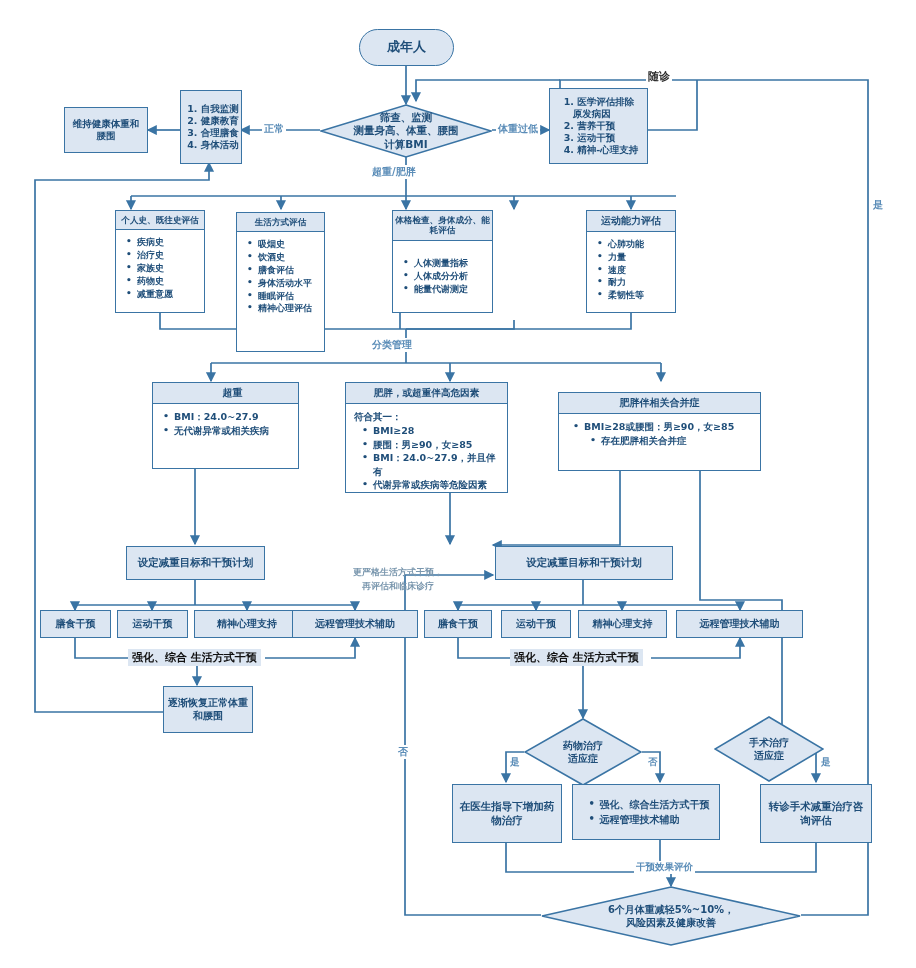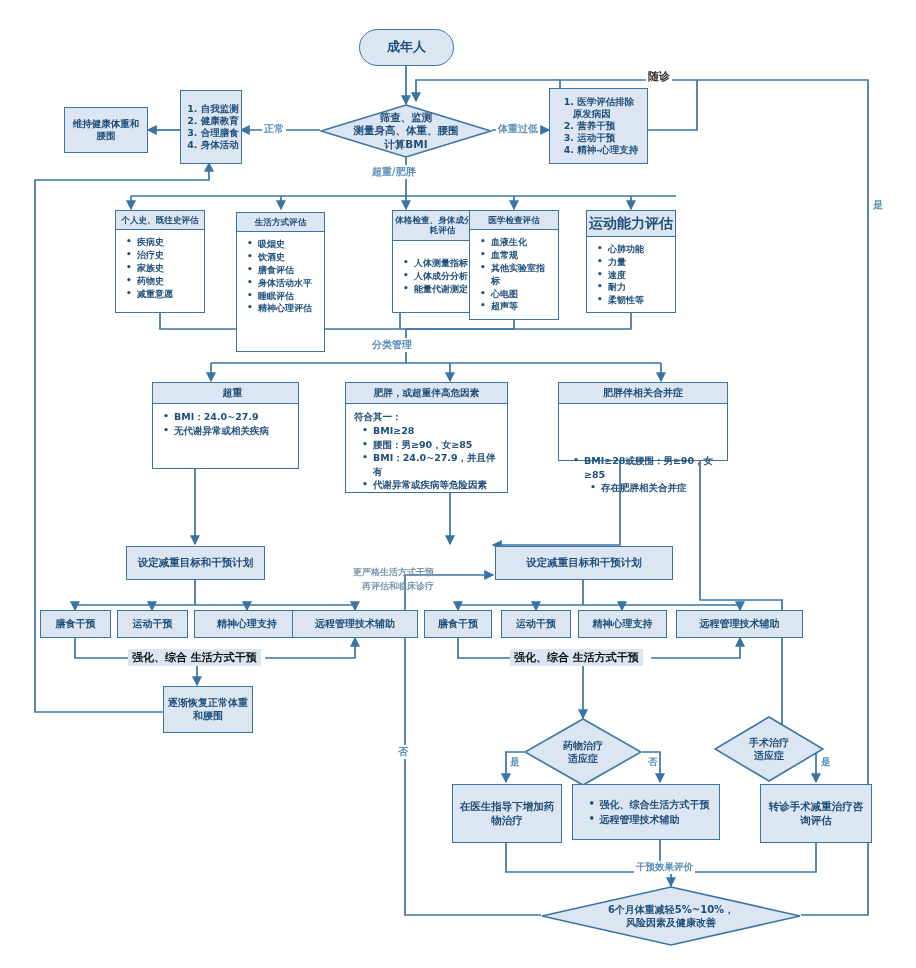--- a/index.html
+++ b/index.html
@@ -207,35 +207,23 @@
     <div class="hd" style="font-size:8.6px;">体格检查、身体成分、能耗评估</div>
     <div class="bd" style="display:flex;align-items:center;">
         <ul>
       <li>人体测量指标</li>
       <li>人体成分分析</li>
       <li>能量代谢测定</li>
     </ul>
       </div>
   </div>
 
-  <div class="panel" style="left:469px;top:210px;width:90px;height:110px;font-size:9px;">
-    <div class="hd" style="font-size:8.6px;">医学检查评估</div>
-    <div class="bd">
-        <ul>
-      <li>血液生化</li>
-      <li>血常规</li>
-      <li>其他实验室指标</li>
-      <li>心电图</li>
-      <li>超声等</li>
-    </ul>
-      </div>
-  </div>
 
   <div class="panel" style="left:586px;top:210px;width:90px;height:103px;font-size:9px;">
-    <div class="hd" style="font-size:14px;">运动能力评估</div>
+    <div class="hd" style="font-size:10px;">运动能力评估</div>
     <div class="bd">
         <ul>
       <li>心肺功能</li>
       <li>力量</li>
       <li>速度</li>
       <li>耐力</li>
       <li>柔韧性等</li>
     </ul>
       </div>
   </div>
@@ -256,21 +244,21 @@
       <div class="lead">符合其一：</div>
       <ul style="padding-left:8px;">
         <li>BMI≥28</li>
         <li>腰围：男≥90，女≥85</li>
         <li>BMI：24.0~27.9，并且伴有</li>
         <li style="list-style:none;padding-left:11px;">代谢异常或疾病等危险因素</li>
       </ul>
     </div>
   </div>
 
-  <div class="panel" style="left:558px;top:382px;width:170px;height:79px;font-size:9.5px;gap:44px;">
+  <div class="panel" style="left:558px;top:392px;width:203px;height:79px;font-size:9.5px;">
     <div class="hd" style="font-size:10px;">肥胖伴相关合并症</div>
     <div class="bd" style="padding-left:14px;">
         <ul>
       <li>BMI≥28或腰围：男≥90，女≥85</li>
       <li style="padding-left:11px;margin-left:17px;">存在肥胖相关合并症</li>
     </ul>
       </div>
   </div>
 
   <div class="node" style="left:126px;top:546px;width:139px;height:34px;font-size:10.5px;">

